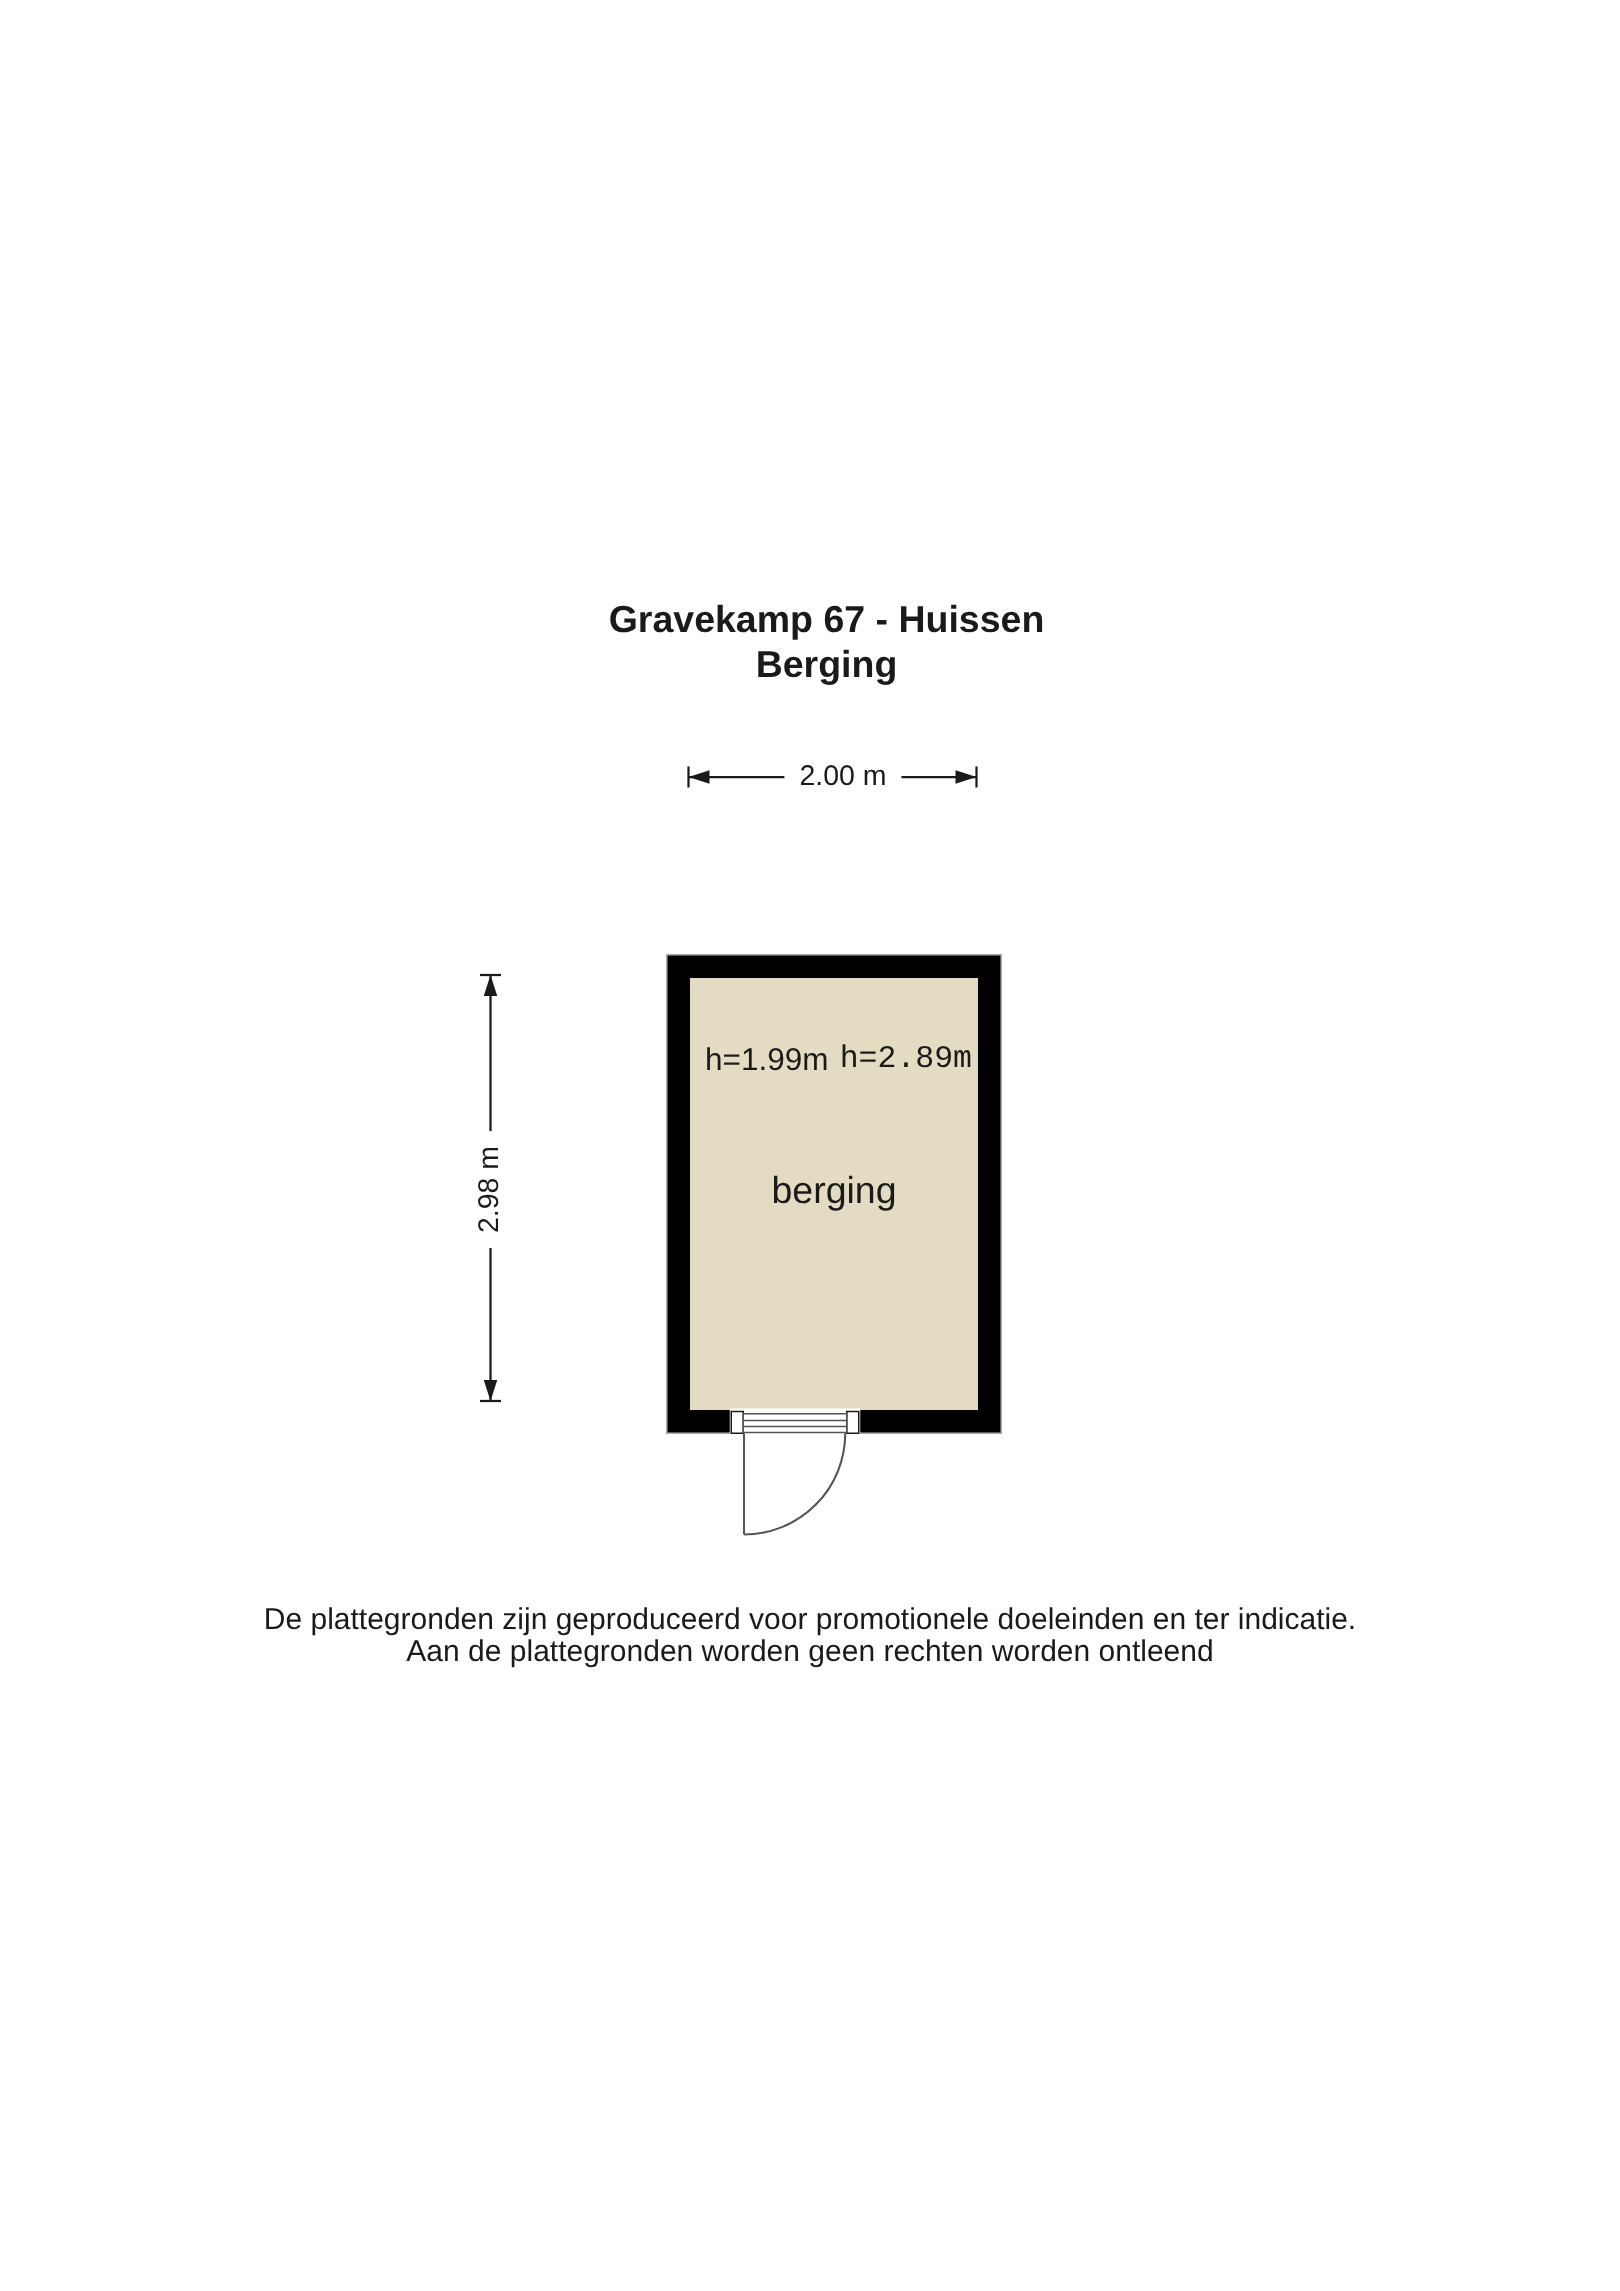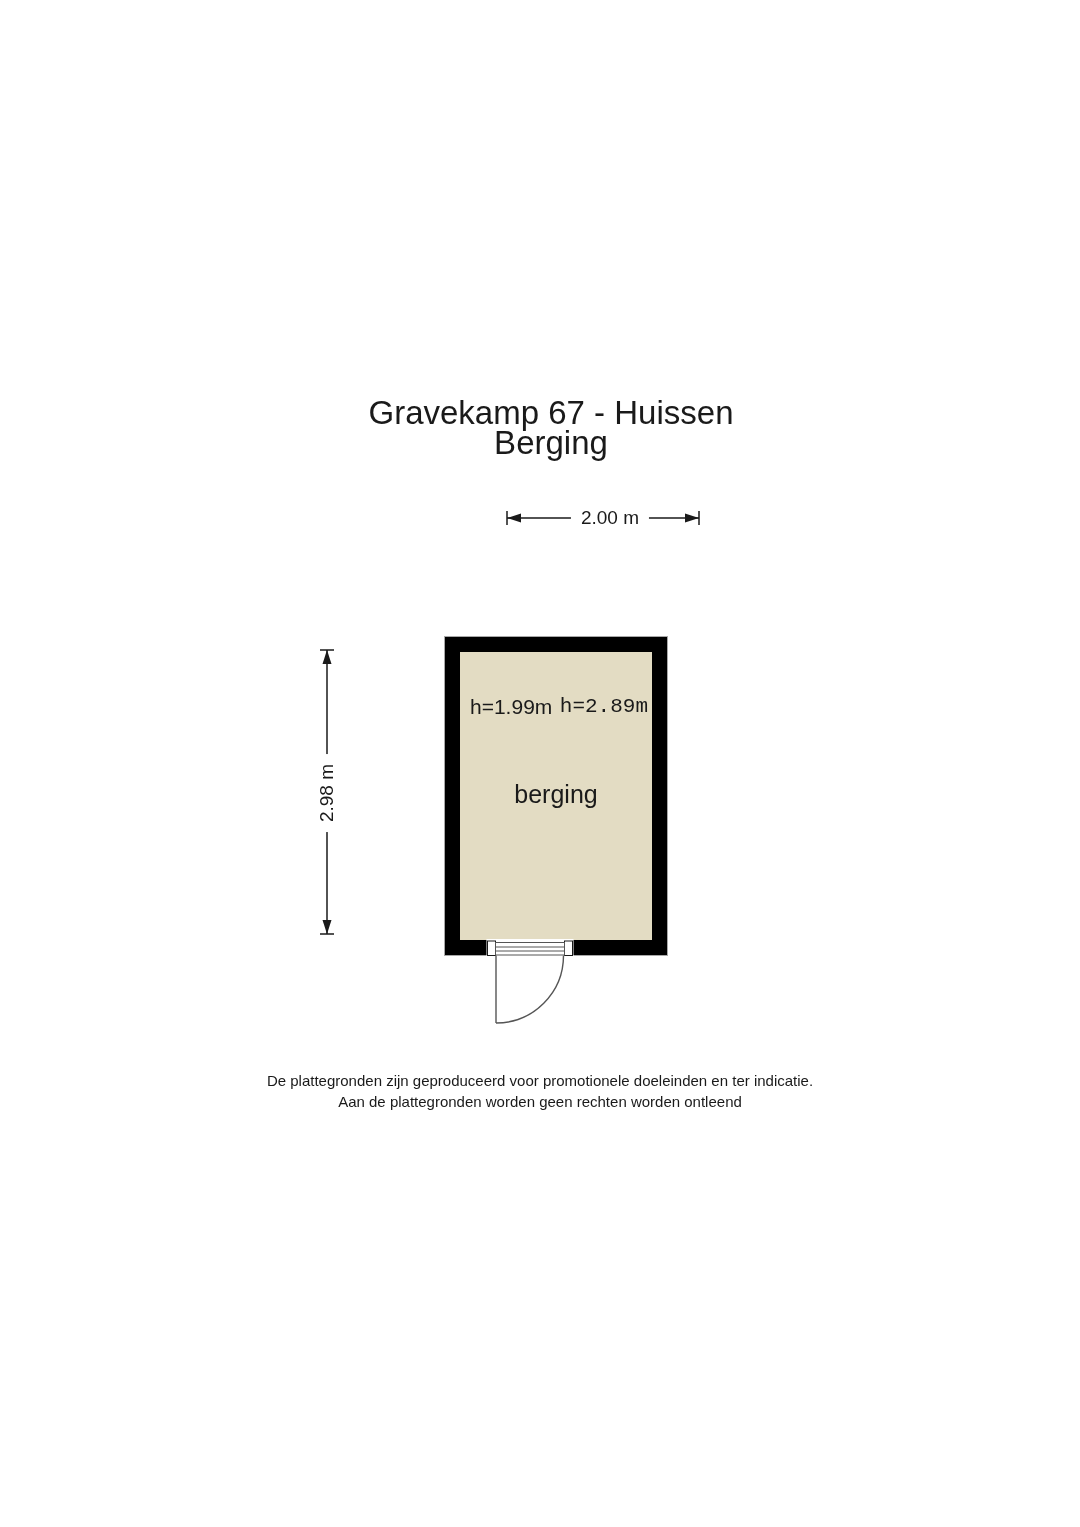--- a/index.html
+++ b/index.html
@@ -23,32 +23,31 @@
     overflow:hidden;
   }
   
   .title-block{
     position:absolute;
     top:398px;
     left:551px;
     transform:translateX(-50%);
     text-align:center;
     white-space:nowrap;
-    font-size:33px;
-    font-weight:normal;
+    font-size:25px;
+    font-weight:bold;
     line-height:30px;
   }
   
   .hdim{
     position:absolute;
     left:458px;
     top:505px;
     width:208px;
     height:26px;
-    margin-left:48px;
   }
   .hdim svg{position:absolute;left:0;top:0;}
   .hdim .dim-label{
     position:absolute;
     left:50%;
     top:50%;
     transform:translate(-50%,-50%);
     background:var(--background);
     padding:0 10px;
     font-size:19px;
@@ -107,21 +106,21 @@
     left:440px;
     top:930px;
   }
   
   .footer{
     position:absolute;
     top:1070px;
     left:0;
     width:1080px;
     text-align:center;
-    font-size:15px;
+    font-size:20px;
     line-height:21px;
   }
 </style>
 </head>
 <body>
 
 <div class="page">
 
   <div class="title-block">
     <div>Gravekamp 67 - Huissen</div>

